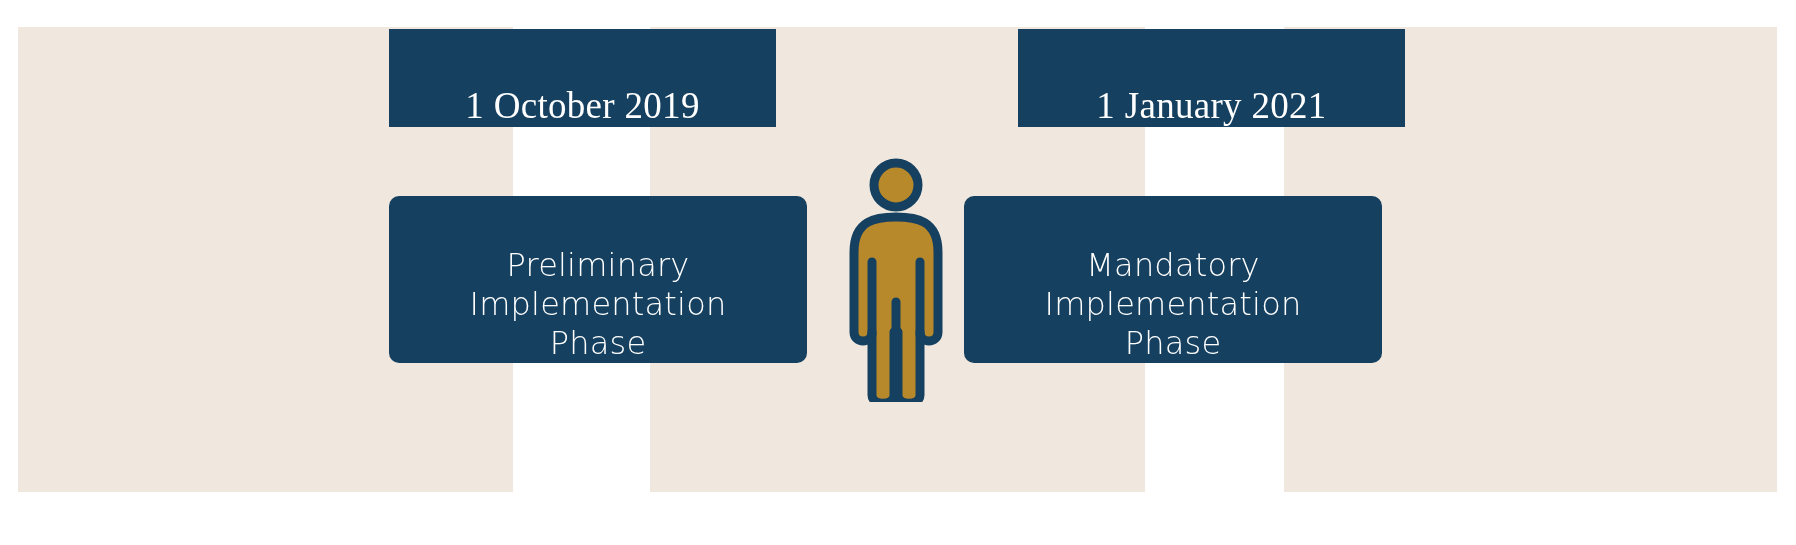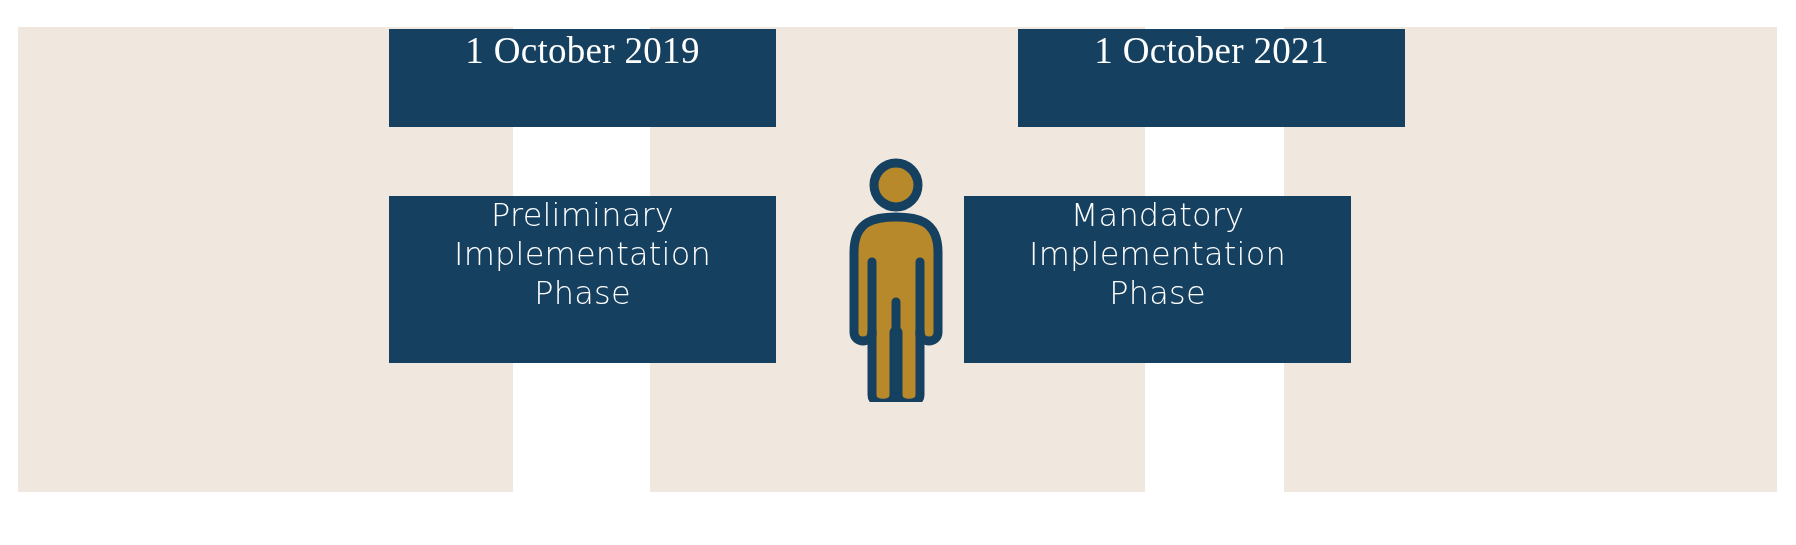--- a/index.html
+++ b/index.html
@@ -34,47 +34,48 @@
     background: #ffffff;
   }
   #gap-left  { left: 513px;  width: 137px; }
   #gap-right { left: 1145px; width: 139px; }
 
   
   .nav-box {
     position: absolute;
     background: #154060;
     display: flex;
-    align-items: flex-start;
+    align-items: flex-end;
     justify-content: center;
     text-align: center;
     color: #ffffff;
     box-sizing: border-box;
   }
   .date-box {
     top: 29px;
     height: 98px;
     width: 387px;
     font-family: "Liberation Serif", "DejaVu Serif", serif;
     font-size: 37px;
     font-weight: 400;
     letter-spacing: 0.3px;
   }
   #date-box-left  { left: 389px; }
   #date-box-right { left: 1018px; }
 
   .phase-box {
     top: 196px;
     height: 167px;
-    width: 387px;
+    width: 418px;
     font-family: "DejaVu Sans", "Liberation Sans", sans-serif;
     font-size: 32px;
     font-weight: 300;
     line-height: 1.22;
     letter-spacing: 0.2px;
+    border-radius: 10px;
   }
   #phase-box-left  { left: 389px; }
   #phase-box-right { left: 964px; }
 
   .phase-text {
     display: block;
     padding: 0 10px;
   }
 
   
@@ -93,21 +94,21 @@
 
   <div class="bg-panel"></div>
   <div class="gap-stripe" id="gap-left"></div>
   <div class="gap-stripe" id="gap-right"></div>
 
   <div class="nav-box date-box" id="date-box-left">
     <span>1 October 2019</span>
   </div>
 
   <div class="nav-box date-box" id="date-box-right">
-    <span>1 October 2021</span>
+    <span>1 January 2021</span>
   </div>
 
   <div class="nav-box phase-box" id="phase-box-left">
     <span class="phase-text">
       <span>Preliminary</span><br>
       <span>Implementation</span><br>
       <span>Phase</span>
     </span>
   </div>
 

